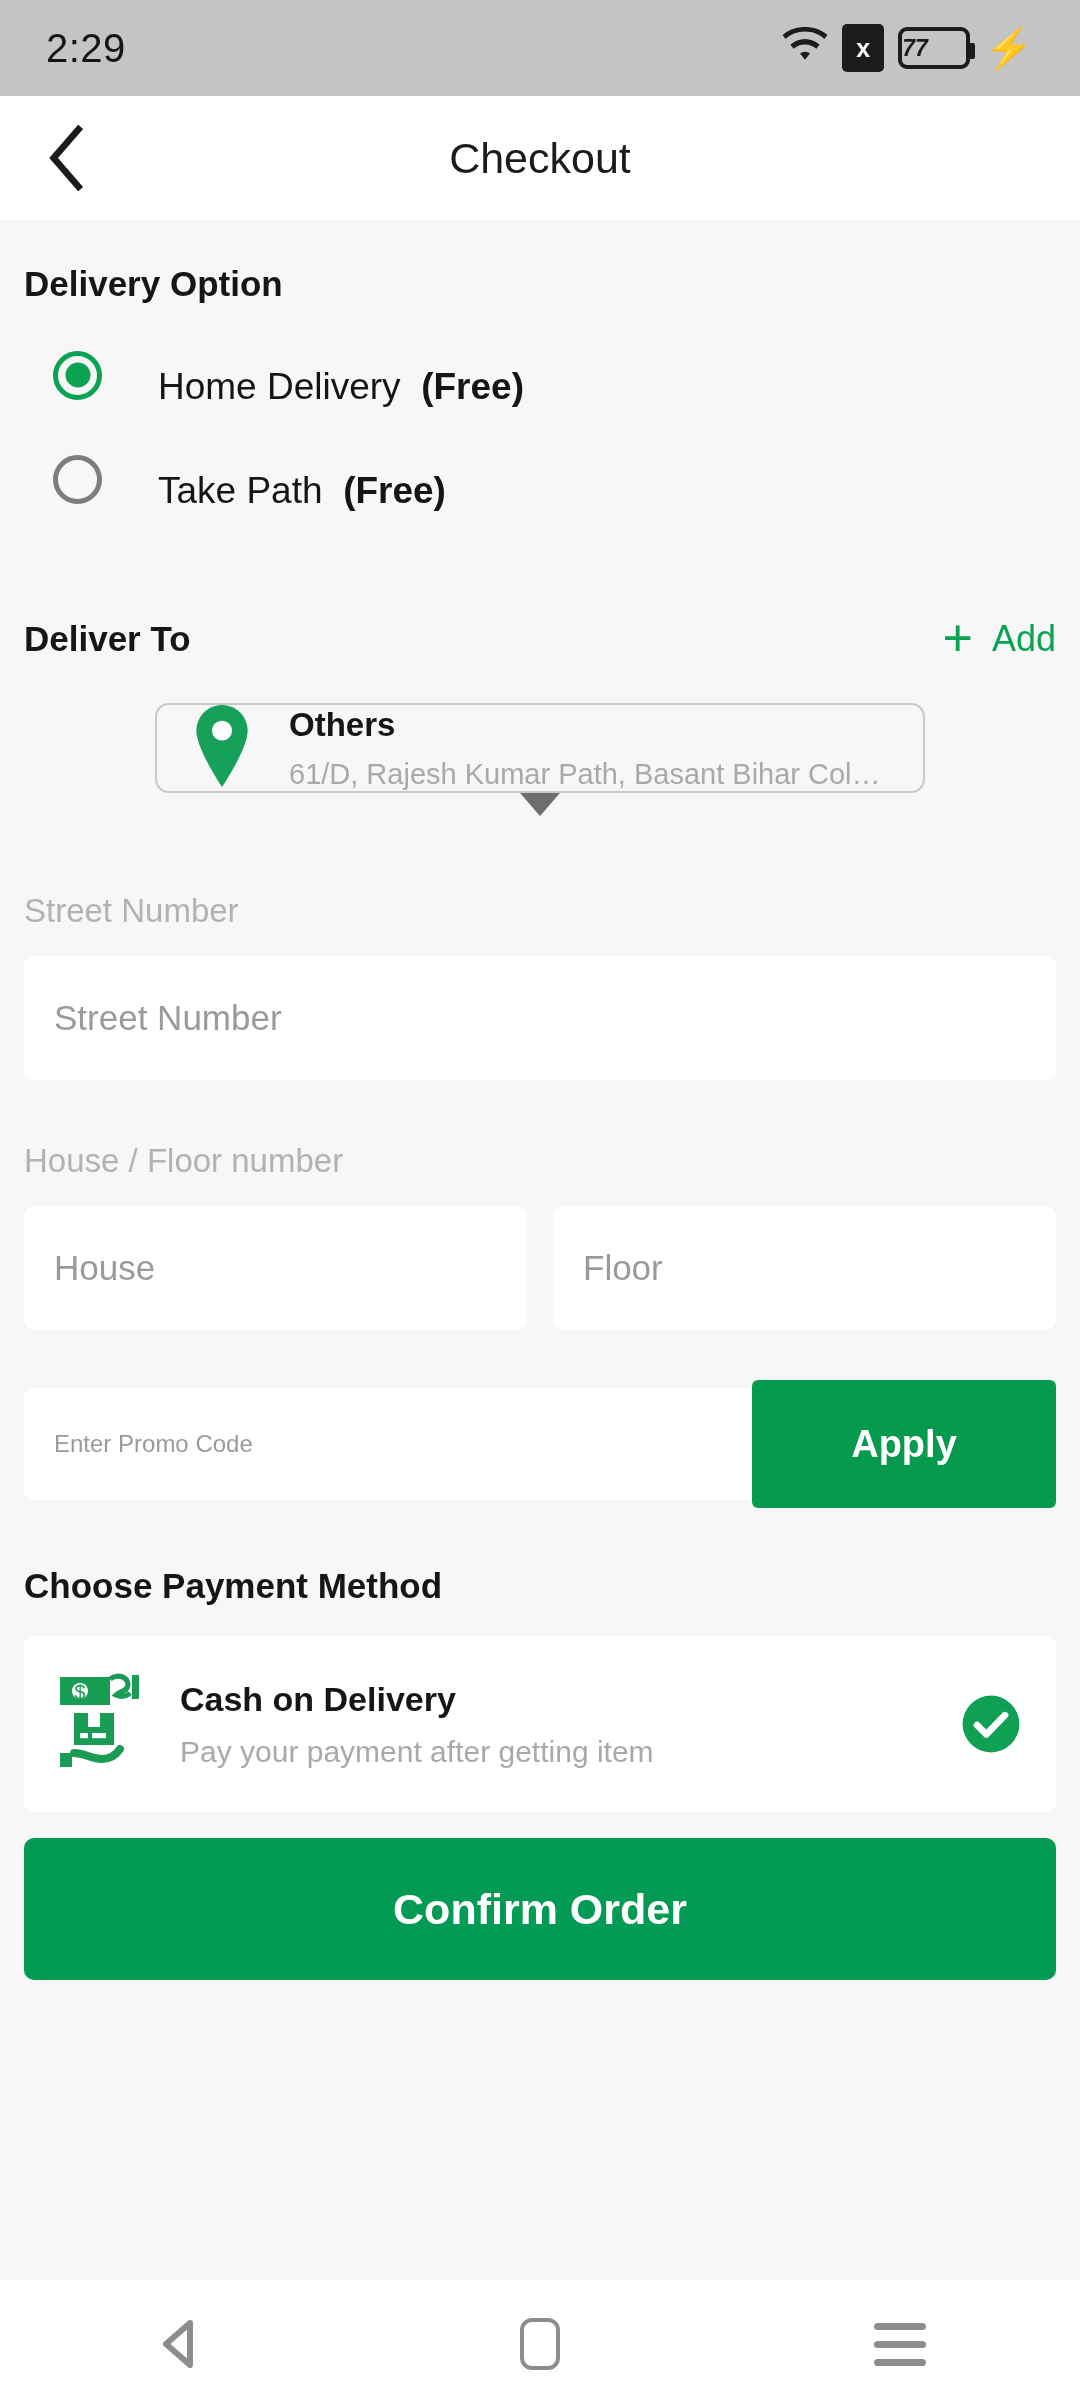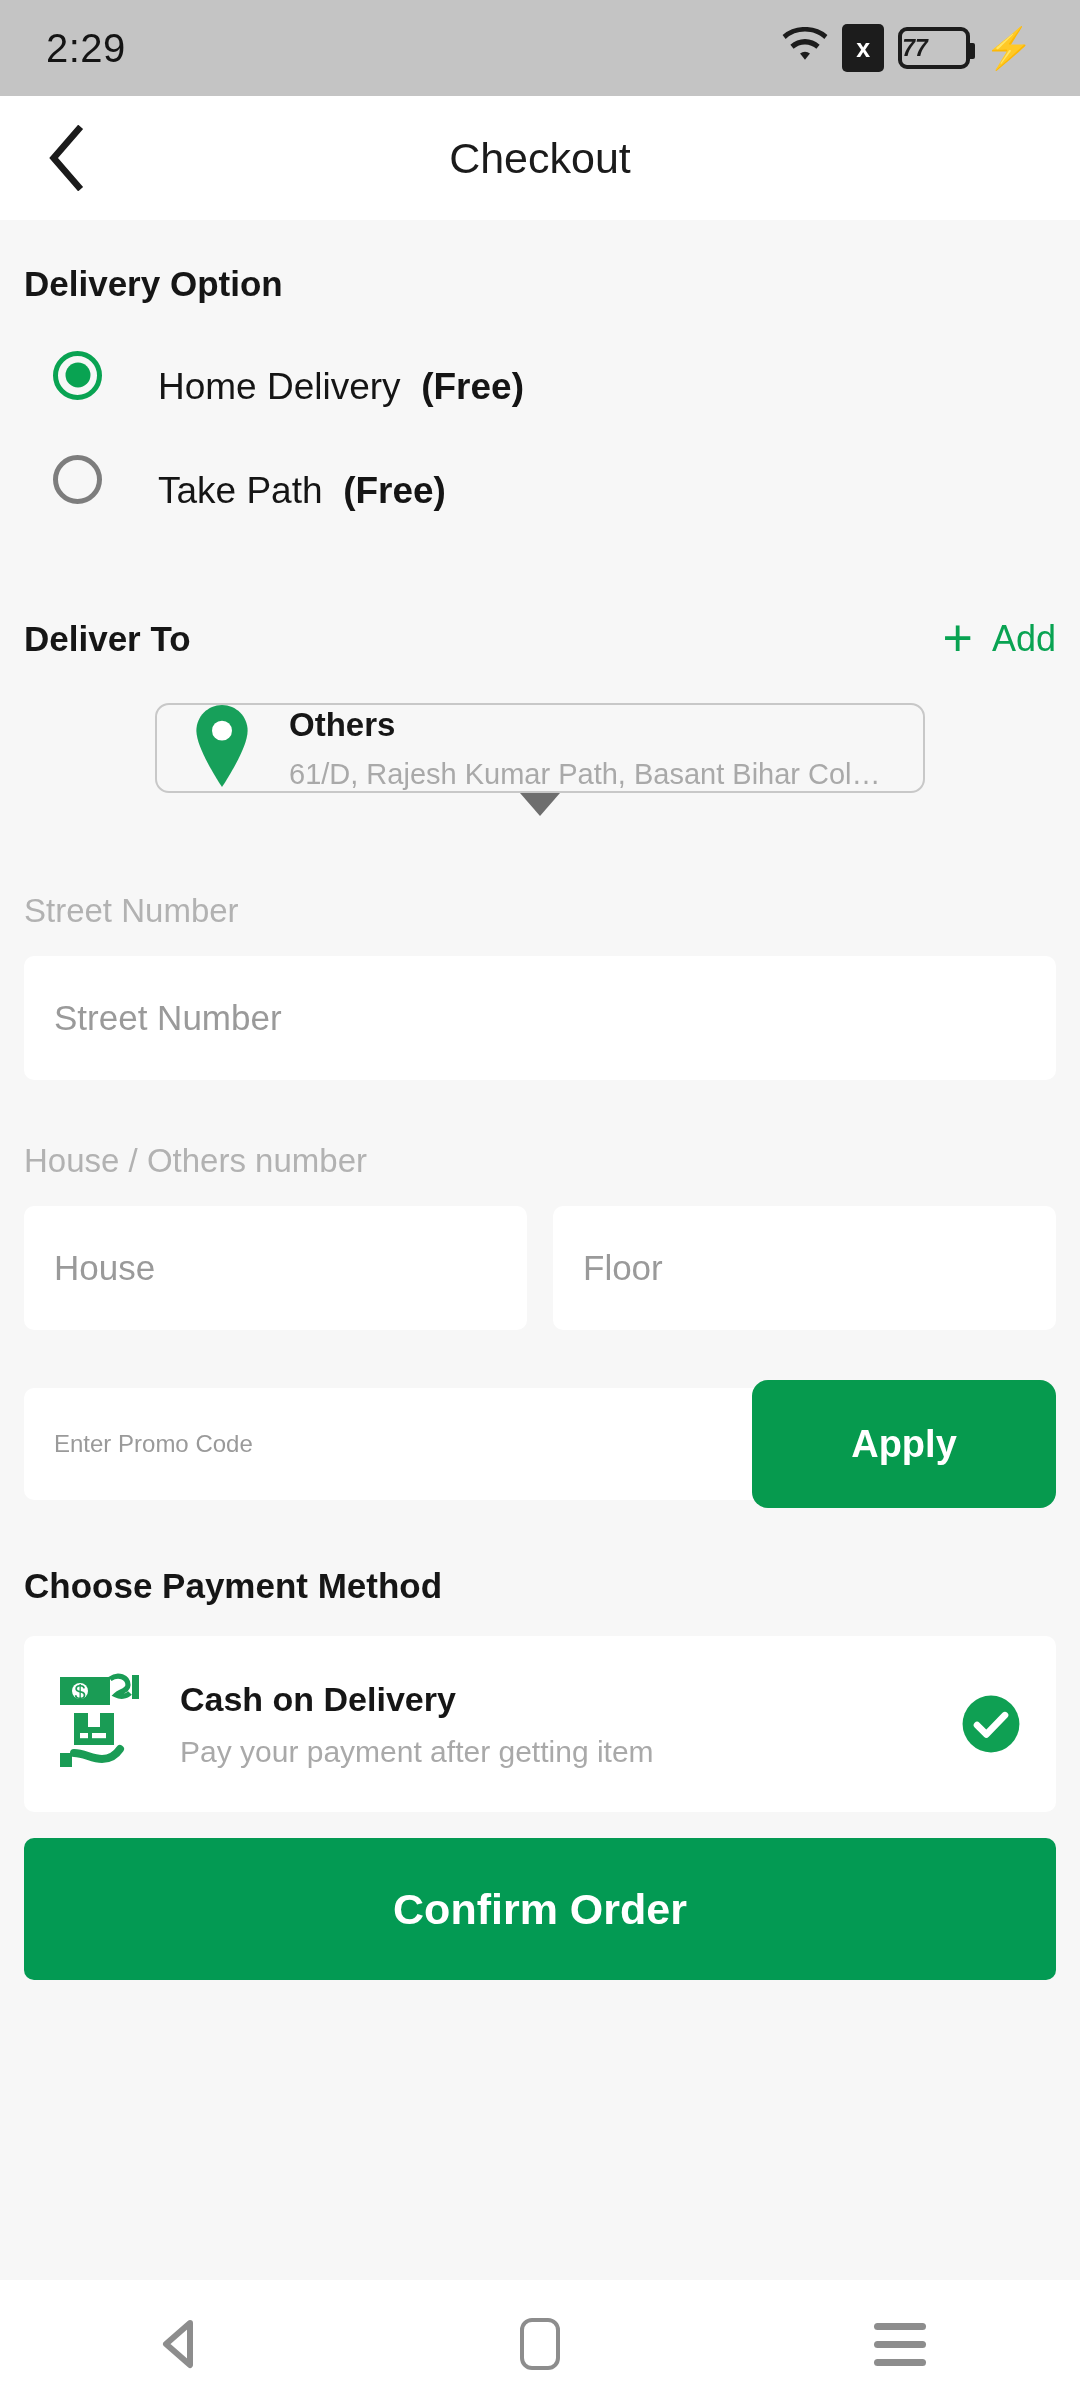--- a/index.html
+++ b/index.html
@@ -113,21 +113,21 @@
   
   .promo-row { margin-top:50px; position:relative; height:128px; }
   .promo-input {
     position:absolute; left:0; top:8px; right:0; height:112px;
     background:#ffffff; border-radius:10px;
     display:flex; align-items:center; padding:0 30px;
     font-size:24px; color:#9a9a9a;
   }
   .apply-btn {
     position:absolute; right:0; top:0; width:304px; height:128px;
-    background:#069a4e; border-radius:16px;
+    background:#069a4e; border-radius:6px;
     display:flex; align-items:center; justify-content:center;
     color:#ffffff; font-size:38px; font-weight:bold;
   }
 
   
   .payment-head { margin-top:58px; }
   .payment-card {
     margin-top:30px; height:176px; background:#ffffff; border-radius:10px;
     display:flex; align-items:center; padding:0 34px;
   }
@@ -235,21 +235,21 @@
     </div>
 
     <div class="street-block">
       <div class="field-label">Street Number</div>
       <div class="input-box">
         <span>Street Number</span>
       </div>
     </div>
 
     <div class="house-block">
-      <div class="field-label">House / Others number</div>
+      <div class="field-label">House / Floor number</div>
       <div class="two-col">
         <div class="input-box">
           <span>House</span>
         </div>
         <div class="input-box">
           <span>Floor</span>
         </div>
       </div>
     </div>
 

